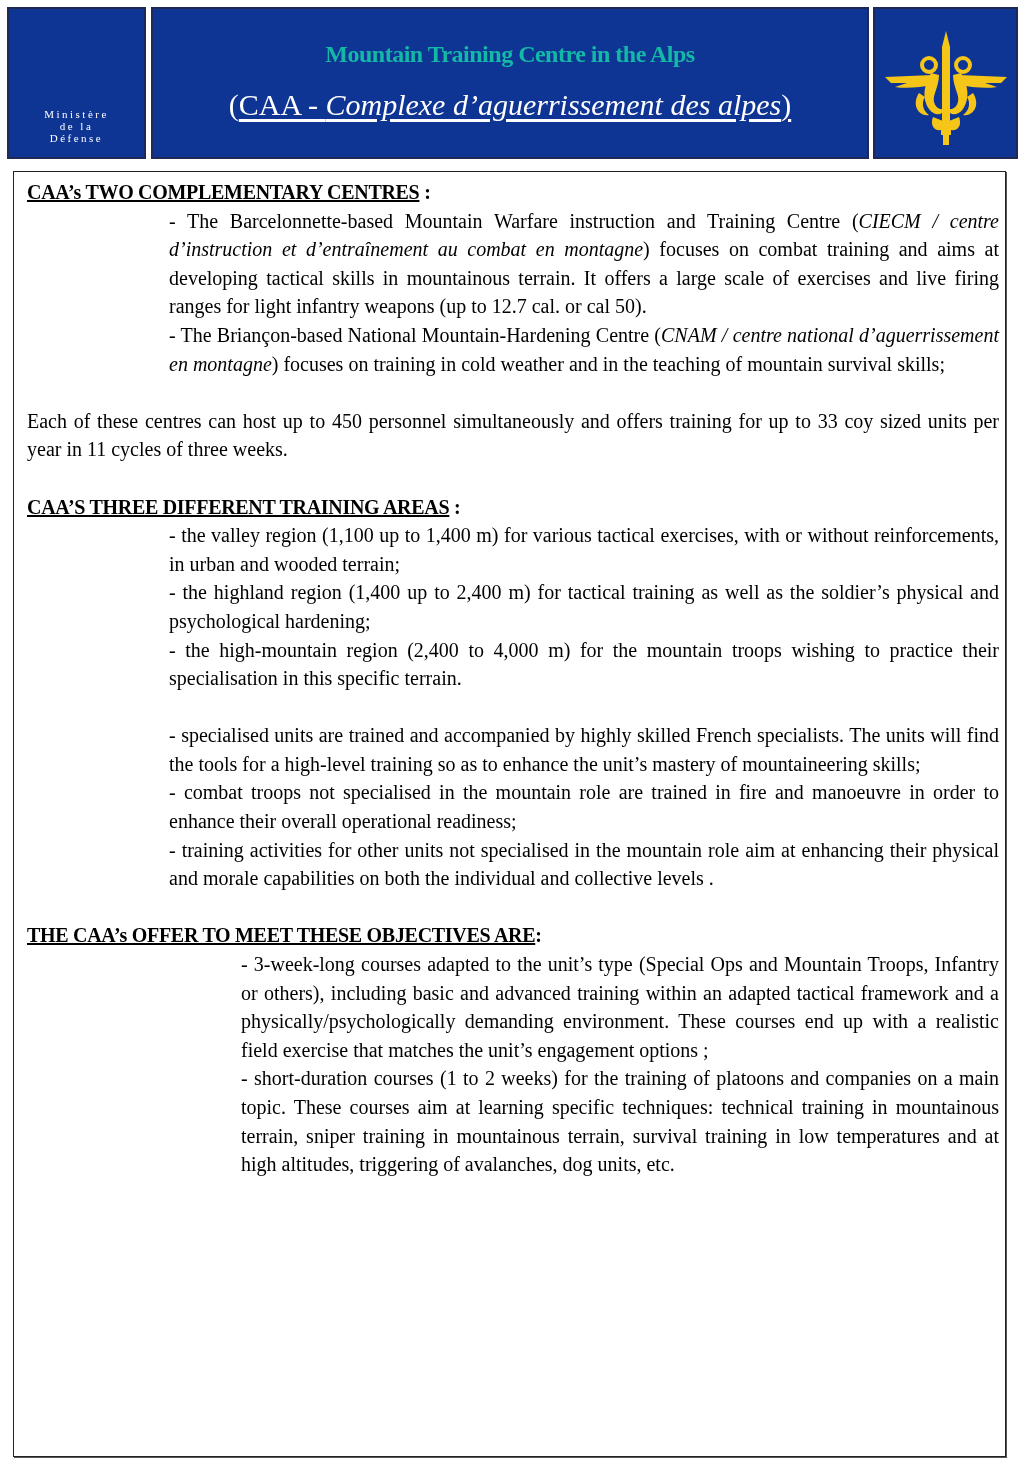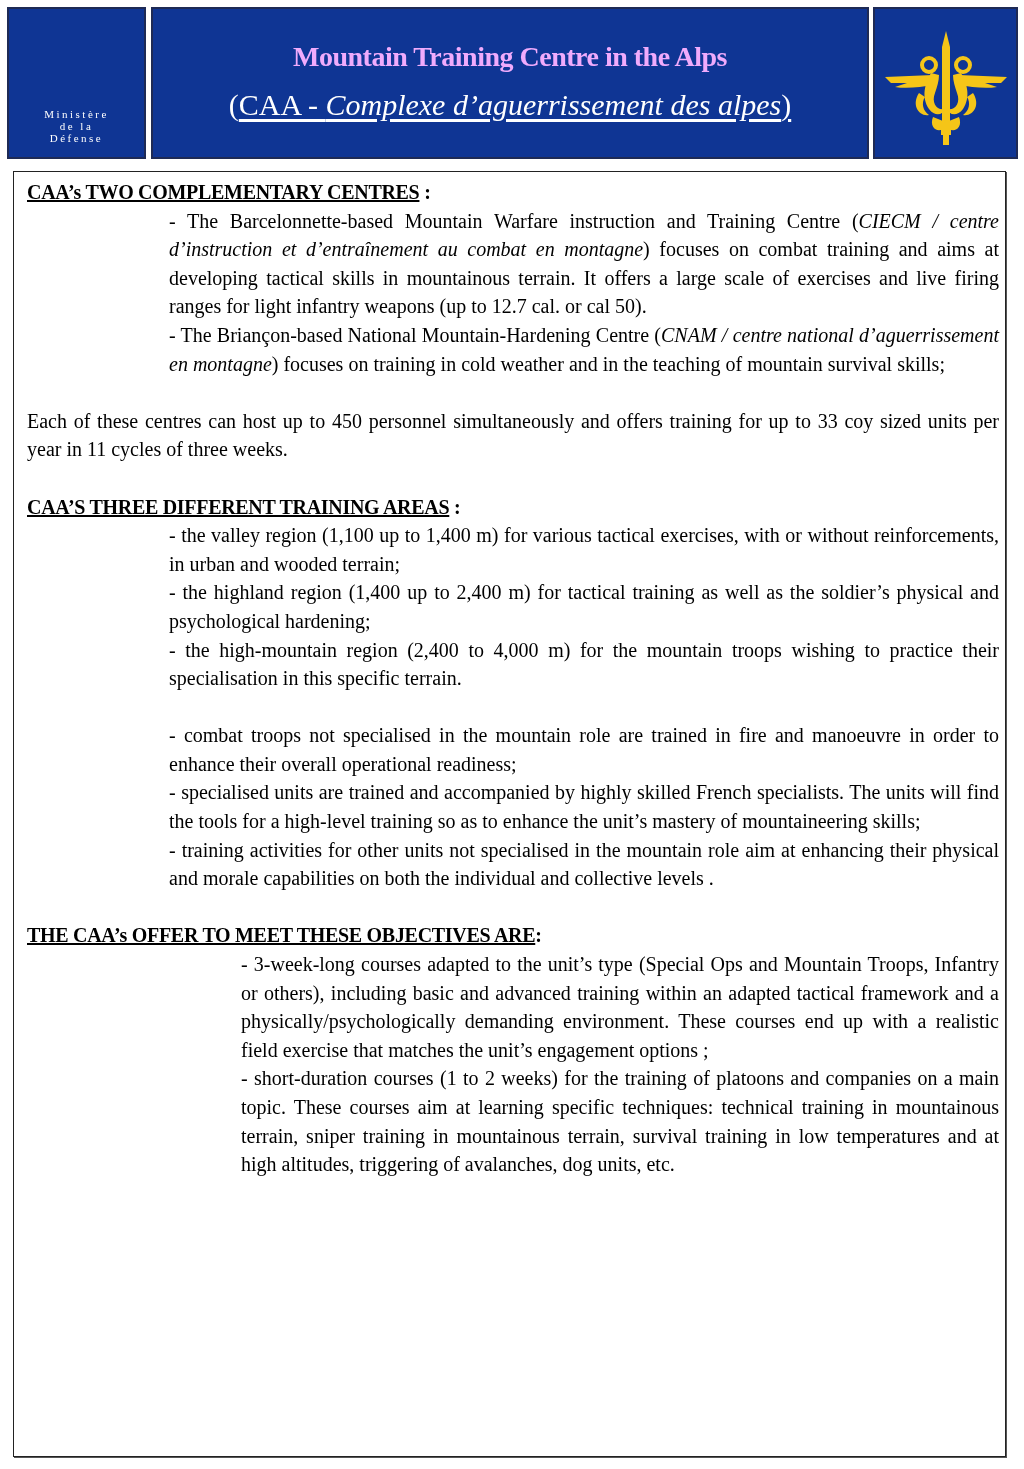--- a/index.html
+++ b/index.html
@@ -16,22 +16,22 @@
     .marianne { position: absolute; left: 4px; top: 4px; width: 130px; height: 95px; background: #fff; }
     .marianne .flag { position: absolute; left: 5px; top: 6px; width: 120px; height: 50px; }
     .marianne .motto { position: absolute; left: 0; right: 0; top: 58px; text-align: center;
                        font-size: 9px; font-style: italic; color: #1e3f8f; }
     .marianne .sep { position: absolute; left: 6px; right: 6px; top: 72px; height: 1px; background: #888; }
     .marianne .rf { position: absolute; left: 0; right: 0; top: 76px; text-align: center;
                     font-size: 10px; font-weight: bold; color: #222; letter-spacing: 0.2px; }
     .ministry { position: absolute; left: 0; right: 0; top: 99px; text-align: center; color: #fff;
                 font-size: 11px; line-height: 12px; letter-spacing: 2.5px; font-family: "Liberation Serif", serif; }
 
-    .title-line1 { position: absolute; left: 0; right: 0; top: 32px; text-align: center; color: #f0abfc;
-                   font-size: 28px; font-weight: bold; letter-spacing: -0.5px; }
+    .title-line1 { position: absolute; left: 0; right: 0; top: 32px; text-align: center; color: #14b8a6;
+                   font-size: 24px; font-weight: bold; letter-spacing: -0.5px; }
     .title-line2 { position: absolute; left: 0; right: 0; top: 79px; text-align: center; color: #fff;
                    font-size: 30px; }
     .title-line2 .u { text-decoration: underline; text-underline-offset: 4px; }
     .title-line2 i { font-style: italic; }
 
     .emblem { position: absolute; left: 6px; top: 8px; width: 130px; height: 134px; }
 
     
     .frame { position: absolute; left: 13px; top: 171px; width: 993px; height: 1286px;
              border: 1px solid #222; box-sizing: border-box; box-shadow: 1px 1px 0 #555; }
@@ -95,22 +95,22 @@
     <div class="gap"></div>
     <p class="para">Each of these centres can host up to 450 personnel simultaneously and offers training for up to 33 coy sized units per year in 11 cycles of three weeks.</p>
     <div class="gap"></div>
 
     <p class="h"><span class="u">CAA’S THREE DIFFERENT TRAINING AREAS</span><span> :</span></p>
     <p class="item">- the valley region (1,100 up to 1,400 m) for various tactical exercises, with or without reinforcements, in urban and wooded terrain;</p>
     <p class="item">- the highland region (1,400 up to 2,400 m) for  tactical training as well as the soldier’s physical and psychological hardening;</p>
     <p class="item">- the high-mountain region (2,400 to 4,000 m) for the mountain troops wishing to practice their specialisation in this specific terrain.</p>
     <div class="gap"></div>
 
+    <p class="item">- specialised units are trained and accompanied by highly skilled French specialists. The units will find the tools for a high-level training so as to enhance the unit’s mastery of mountaineering skills;</p>
     <p class="item">- combat troops not specialised in the mountain role are trained in fire and manoeuvre in order to enhance their overall operational readiness;</p>
-    <p class="item">- specialised units are trained and accompanied by highly skilled French specialists. The units will find the tools for a high-level training so as to enhance the unit’s mastery of mountaineering skills;</p>
     <p class="item">- training activities for other units not specialised in the mountain role aim at enhancing their physical and morale capabilities on both the individual and collective levels .</p>
     <div class="gap"></div>
 
     <p class="h"><span class="u">THE CAA’s OFFER TO  MEET THESE OBJECTIVES ARE</span><span>:</span></p>
     <p class="item wide">- 3-week-long courses adapted to the unit’s type (Special Ops and Mountain Troops, Infantry or others), including basic and advanced training within an adapted tactical framework and a physically/psychologically demanding environment.  These courses end up with a realistic field exercise that matches the unit’s engagement options ;</p>
     <p class="item wide">- short-duration courses (1 to 2 weeks) for the training of platoons and companies on a main topic. These courses aim at learning specific techniques: technical training in mountainous terrain, sniper training in mountainous terrain, survival training in low temperatures and at high altitudes, triggering of avalanches, dog units, etc.</p>
 
   </div>
 </div>
 

